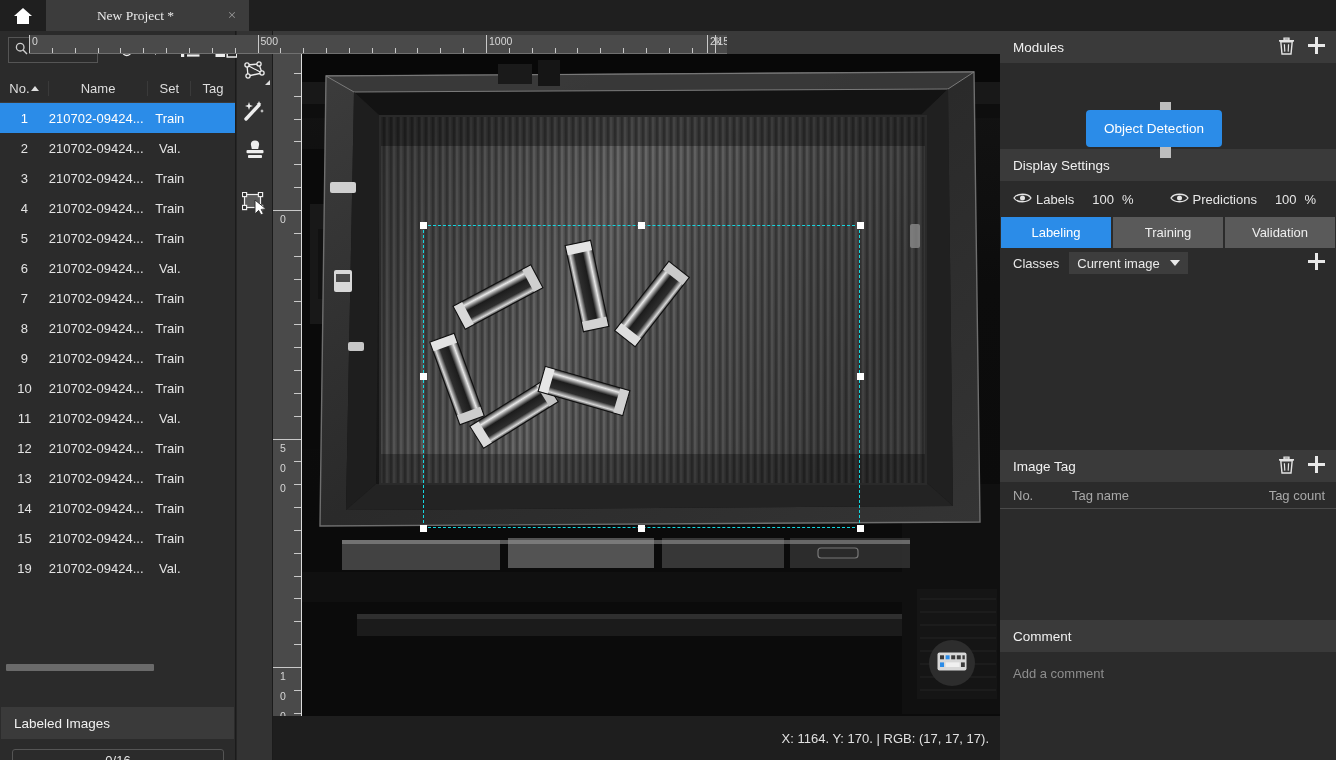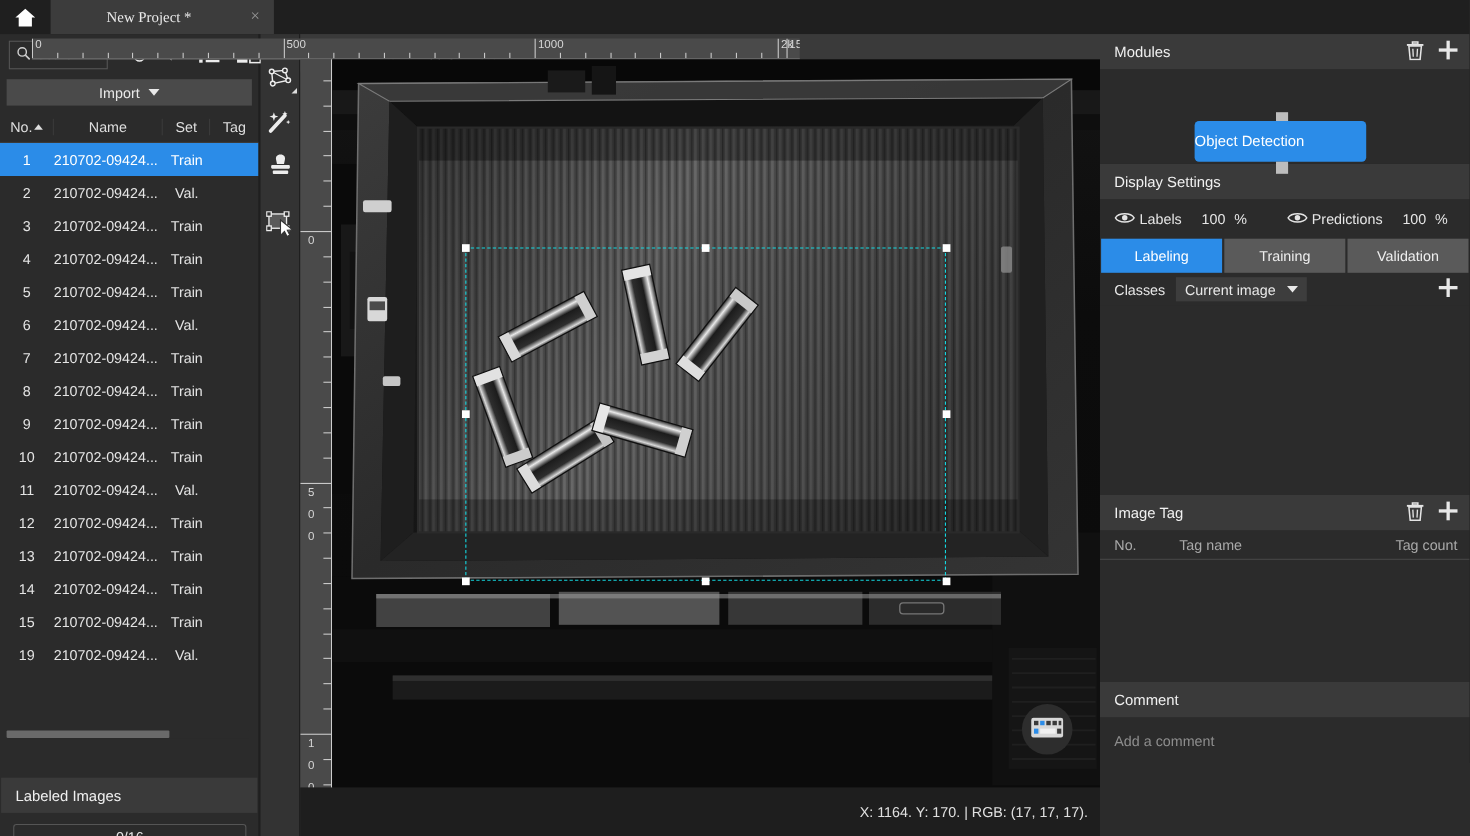--- a/index.html
+++ b/index.html
@@ -127,22 +127,22 @@
   .roi { position:absolute; border:1px dashed #14d7e0; }
   .hnd { position:absolute; width:7px; height:7px; background:#fff; }
 
   
   .rightpanel { position:absolute; left:1000px; top:31px; width:336px; height:729px; background:#2b2b2b; }
   .sect-hdr { height:32px; background:#3a3a3a; display:flex; align-items:center; padding:0 10px 0 13px; font-size:13.5px; color:#f0f0f0;text-align:right; }
   .sect-hdr .sp { flex:1; }
   .sect-hdr .ic { cursor:pointer; margin-left:12px; display:block; }
 
   .modules-body { height:86px; position:relative; background:#2b2b2b; }
-  .node { position:absolute; left:86px; top:47px; width:156px; height:37px; background:#2b8ce8;
-     border-radius:4px; display:flex; align-items:center; color:#fff; font-size:13.5px; cursor:pointer; }
+  .node { position:absolute; left:86px; top:47px; width:136px; height:37px; background:#2b8ce8;
+     border-radius:4px; display:flex; align-items:center; justify-content:center; color:#fff; font-size:13.5px; cursor:pointer; }
   .nubtop { position:absolute; left:160px; top:39px; width:11px; height:11px; background:#bdbdbd; }
   .nubbot { position:absolute; left:160px; top:84px; width:11px; height:11px; background:#bdbdbd; }
 
   .disp-row { height:36px; display:flex; align-items:center; font-size:13px; color:#e6e6e6; padding-left:13px; gap:8px;}
   .disp-row .grp { display:flex; align-items:center; gap:4px; }
   .disp-row .pct { color:#e6e6e6; }
 
   .tabs3 { display:flex; height:31px; margin:0 0 0 0; gap:2px; padding:0 1px; }
   .tabs3 .t { flex:1; display:flex; align-items:center; justify-content:center; background:#5a5a5a; color:#eee; font-size:13px; cursor:pointer; }
   .tabs3 .t.on { background:#2b8ce8; color:#fff; }
@@ -221,24 +221,20 @@
           <svg width="24" height="19" viewBox="0 0 24 19">
             <path d="M2 9 C5 0.5, 18 0.5, 21 8" fill="none" stroke="#ededed" stroke-width="1.5"></path>
             <path d="M21.8 9.6 L17.6 6.6 L22.4 5.2 Z" fill="#ededed"></path>
             <rect x="1.5" y="11" width="9.5" height="7" fill="#ededed"></rect>
             <rect x="13.2" y="11" width="9.5" height="7" fill="none" stroke="#ededed" stroke-width="1.5"></rect>
           </svg>
         </span>
       </div>
     </div>
 
-    <div class="import-btn">
-      <span>Import</span>
-      <span class="caret-d"></span>
-    </div>
 
     <div class="tbl-head">
       <div class="c c-no">
         <span>No.</span><span class="sortarr"></span>
       </div>
       <div class="c c-name">Name</div>
       <div class="c c-set">Set</div>
       <div class="c c-tag">Tag</div>
     </div>
 

